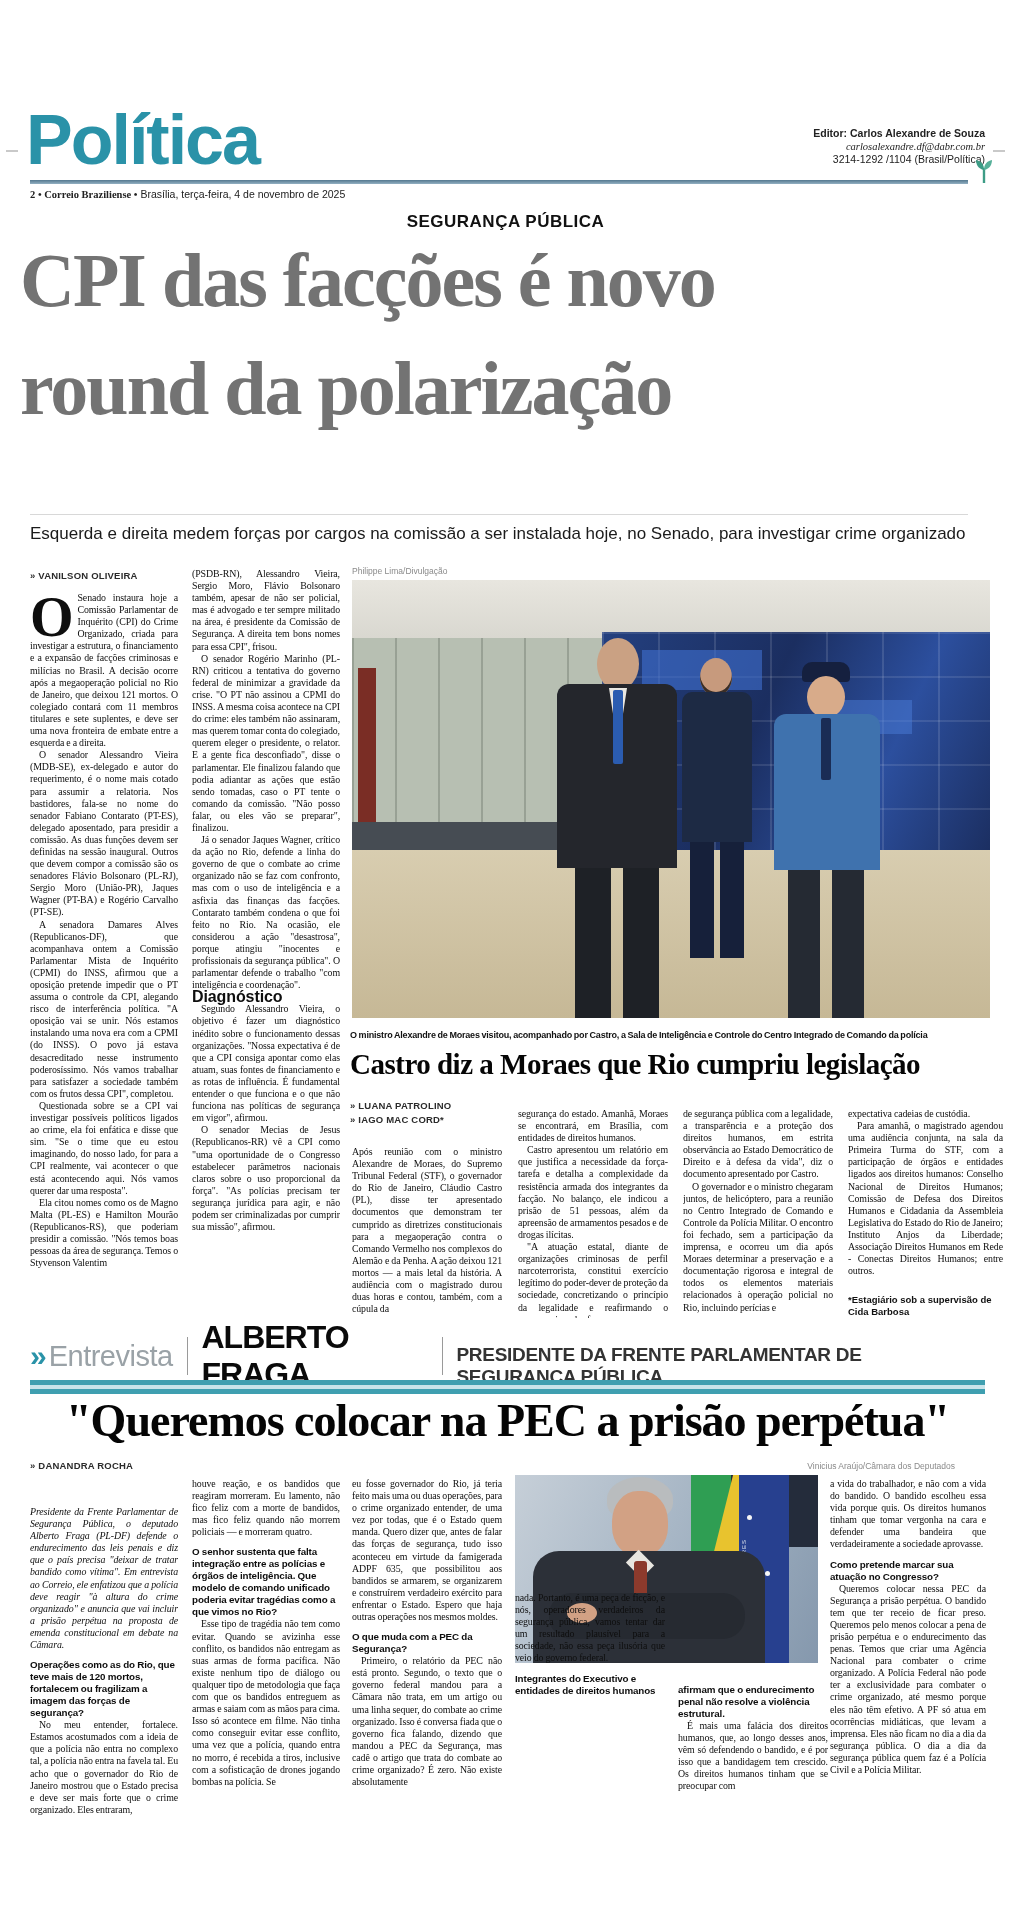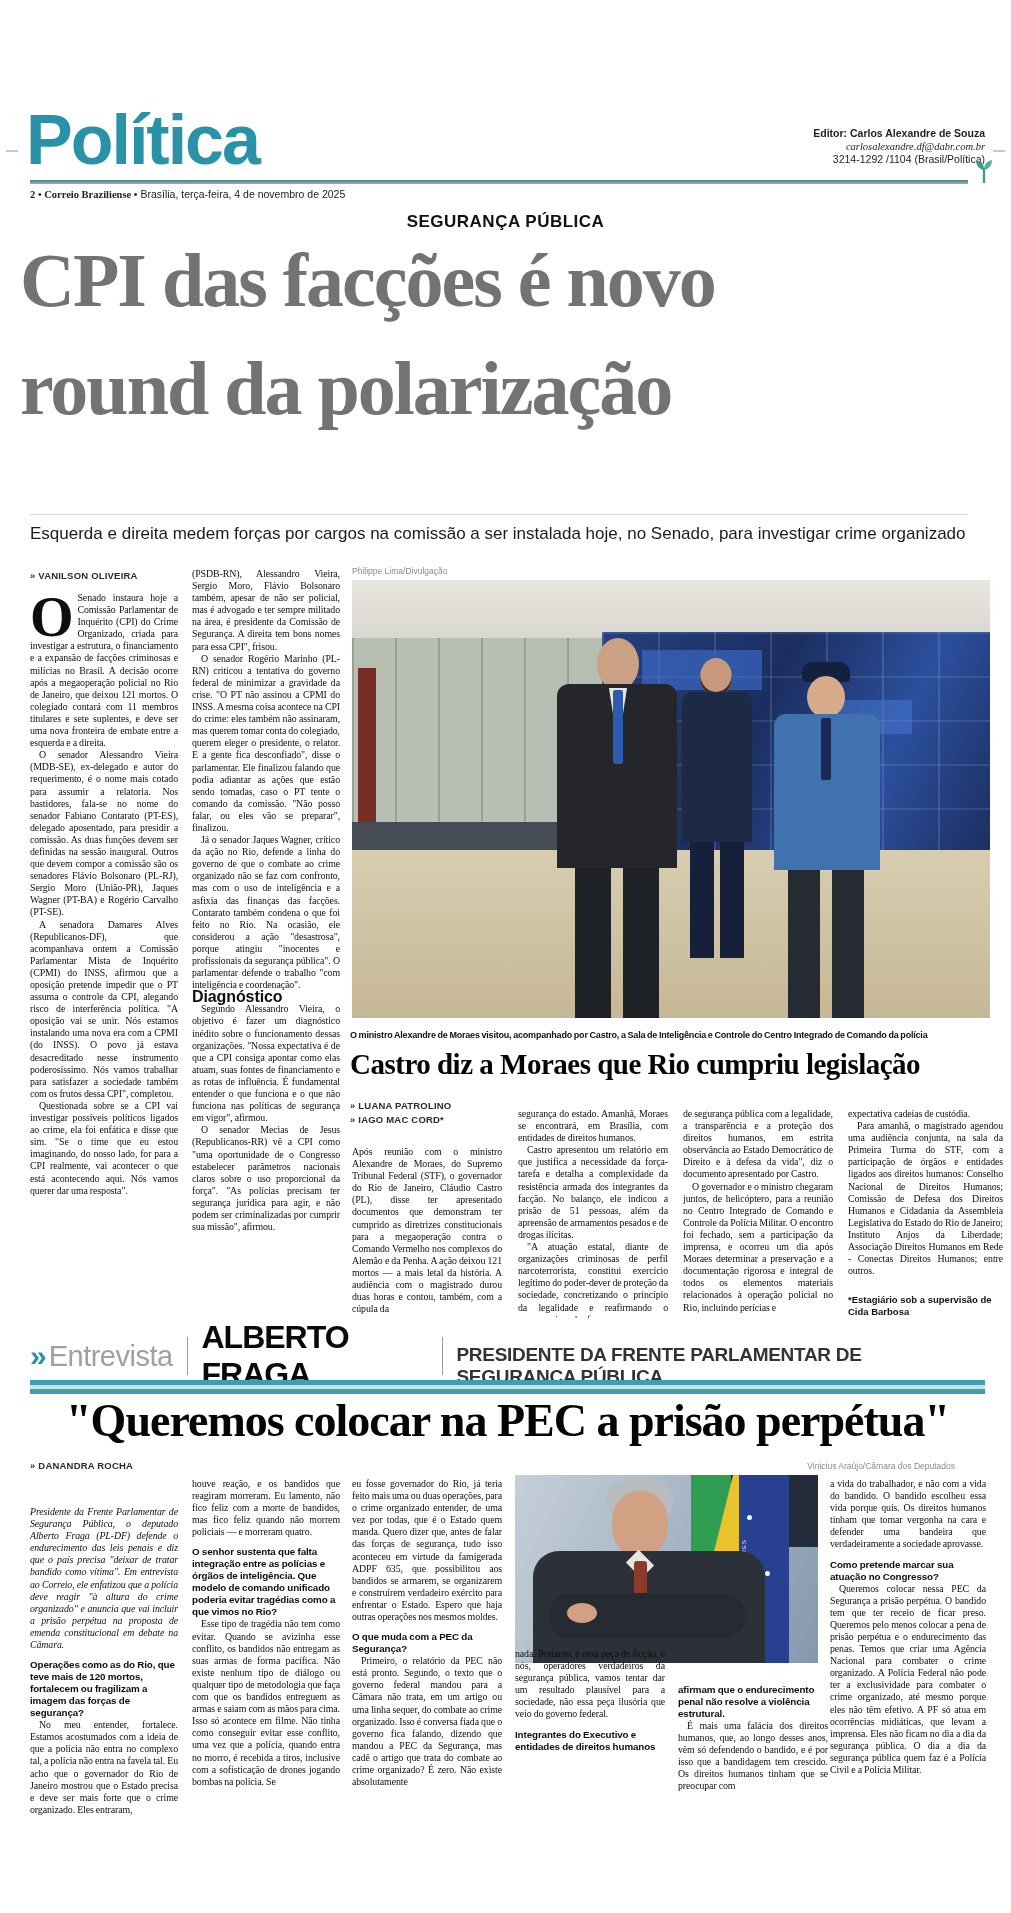--- a/index.html
+++ b/index.html
@@ -130,20 +130,21 @@
   <div class="abs deck-rule"></div>
   <div class="abs deck">Esquerda e direita medem forças por cargos na comissão a ser instalada hoje, no Senado, para investigar crime organizado</div>
 
   <div class="abs byline" style="left:30px;top:570px;">» VANILSON OLIVEIRA</div>
 
   <div class="abs body-col" style="left:30px;top:592px;width:148px;height:726px;">
     <p class="flush"><span class="dropcap">O</span><span>Senado instaura hoje a Comissão Parlamentar de Inquérito (CPI) do Crime Organizado, criada para investigar a estrutura, o financiamento e a expansão de facções criminosas e milícias no Brasil. A decisão ocorre após a megaoperação policial no Rio de Janeiro, que deixou 121 mortos. O colegiado contará com 11 membros titulares e sete suplentes, e deve ser uma nova fronteira de embate entre a esquerda e a direita.</span></p>
     <p>O senador Alessandro Vieira (MDB-SE), ex-delegado e autor do requerimento, é o nome mais cotado para assumir a relatoria. Nos bastidores, fala-se no nome do senador Fabiano Contarato (PT-ES), delegado aposentado, para presidir a comissão. As duas funções devem ser definidas na sessão inaugural. Outros que devem compor a comissão são os senadores Flávio Bolsonaro (PL-RJ), Sergio Moro (União-PR), Jaques Wagner (PT-BA) e Rogério Carvalho (PT-SE).</p>
     <p>A senadora Damares Alves (Republicanos-DF), que acompanhava ontem a Comissão Parlamentar Mista de Inquérito (CPMI) do INSS, afirmou que a oposição pretende impedir que o PT assuma o controle da CPI, alegando risco de interferência política. "A oposição vai se unir. Nós estamos instalando uma nova era com a CPMI (do INSS). O povo já estava desacreditado nesse instrumento poderosíssimo. Nós vamos trabalhar para satisfazer a sociedade também com os frutos dessa CPI", completou.</p>
     <p>Questionada sobre se a CPI vai investigar possíveis políticos ligados ao crime, ela foi enfática e disse que sim. "Se o time que eu estou imaginando, do nosso lado, for para a CPI realmente, vai acontecer o que está acontecendo aqui. Nós vamos querer dar uma resposta".</p>
+    <p>Ela citou nomes como os de Magno Malta (PL-ES) e Hamilton Mourão (Republicanos-RS), que poderiam presidir a comissão. "Nós temos boas pessoas da área de segurança. Temos o Styvenson Valentim</p>
   </div>
 
   <div class="abs body-col" style="left:192px;top:568px;width:148px;height:750px;">
     <p class="flush">(PSDB-RN), Alessandro Vieira, Sergio Moro, Flávio Bolsonaro também, apesar de não ser policial, mas é advogado e ter sempre militado na área, é presidente da Comissão de Segurança. A direita tem bons nomes para essa CPI", frisou.</p>
     <p>O senador Rogério Marinho (PL-RN) criticou a tentativa do governo federal de minimizar a gravidade da crise. "O PT não assinou a CPMI do INSS. A mesma coisa acontece na CPI do crime: eles também não assinaram, mas querem tomar conta do colegiado, querem eleger o presidente, o relator. E a gente fica desconfiado", disse o parlamentar. Ele finalizou falando que podia adiantar as ações que estão sendo tomadas, caso o PT tente o comando da comissão. "Não posso falar, ou eles vão se preparar", finalizou.</p>
     <p>Já o senador Jaques Wagner, crítico da ação no Rio, defende a linha do governo de que o combate ao crime organizado não se faz com confronto, mas com o uso de inteligência e a asfixia das finanças das facções. Contarato também condena o que foi feito no Rio. Na ocasião, ele considerou a ação "desastrosa", porque atingiu "inocentes e profissionais da segurança pública". O parlamentar defende o trabalho "com inteligência e coordenação".</p>
     <p class="subhead">Diagnóstico</p>
     <p>Segundo Alessandro Vieira, o objetivo é fazer um diagnóstico inédito sobre o funcionamento dessas organizações. "Nossa expectativa é de que a CPI consiga apontar como elas atuam, suas fontes de financiamento e as rotas de influência. É fundamental entender o que funciona e o que não funciona nas políticas de segurança em vigor", afirmou.</p>
     <p>O senador Mecias de Jesus (Republicanos-RR) vê a CPI como "uma oportunidade de o Congresso estabelecer parâmetros nacionais claros sobre o uso proporcional da força". "As polícias precisam ter segurança jurídica para agir, e não podem ser criminalizadas por cumprir sua missão", afirmou.</p>
   </div>
@@ -253,21 +254,21 @@
     <div class="fr-flagtext">PROGRES</div>
     <div class="abs fr-hair"></div>
     <div class="abs fr-face"></div>
     <div class="abs fr-suit"></div>
     <div class="abs fr-collar"></div>
     <div class="abs fr-tie"></div>
     <div class="abs fr-arms"></div>
     <div class="abs fr-hand"></div>
   </div>
 
-  <div class="abs body-col" style="left:515px;top:1648px;width:150px;height:132px;">
+  <div class="abs body-col" style="left:515px;top:1592px;width:150px;height:132px;">
     <p class="flush">nada. Portanto, é uma peça de ficção, e nós, operadores verdadeiros da segurança pública, vamos tentar dar um resultado plausível para a sociedade, não essa peça ilusória que veio do governo federal.</p>
     <p class="q">Integrantes do Executivo e entidades de direitos humanos</p>
   </div>
   <div class="abs body-col" style="left:678px;top:1684px;width:150px;height:132px;">
     <p class="q first flush">afirmam que o endurecimento penal não resolve a violência estrutural.</p>
     <p>É mais uma falácia dos direitos humanos, que, ao longo desses anos, vêm só defendendo o bandido, e é por isso que a bandidagem tem crescido. Os direitos humanos tinham que se preocupar com</p>
   </div>
   <div class="abs body-col" style="left:830px;top:1478px;width:156px;height:330px;">
     <p class="flush">a vida do trabalhador, e não com a vida do bandido. O bandido escolheu essa vida porque quis. Os direitos humanos tinham que tomar vergonha na cara e defender uma bandeira que verdadeiramente a sociedade aprovasse.</p>
     <p class="q">Como pretende marcar sua atuação no Congresso?</p>

